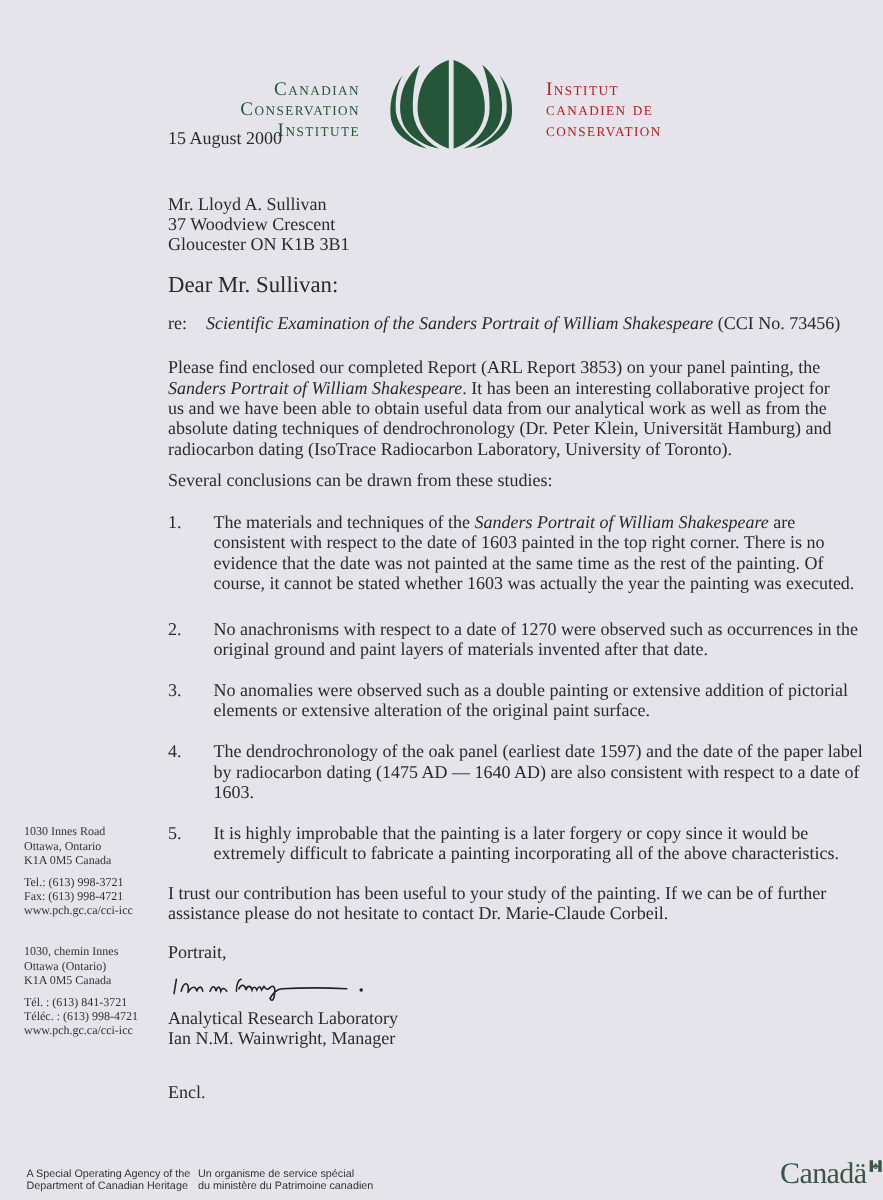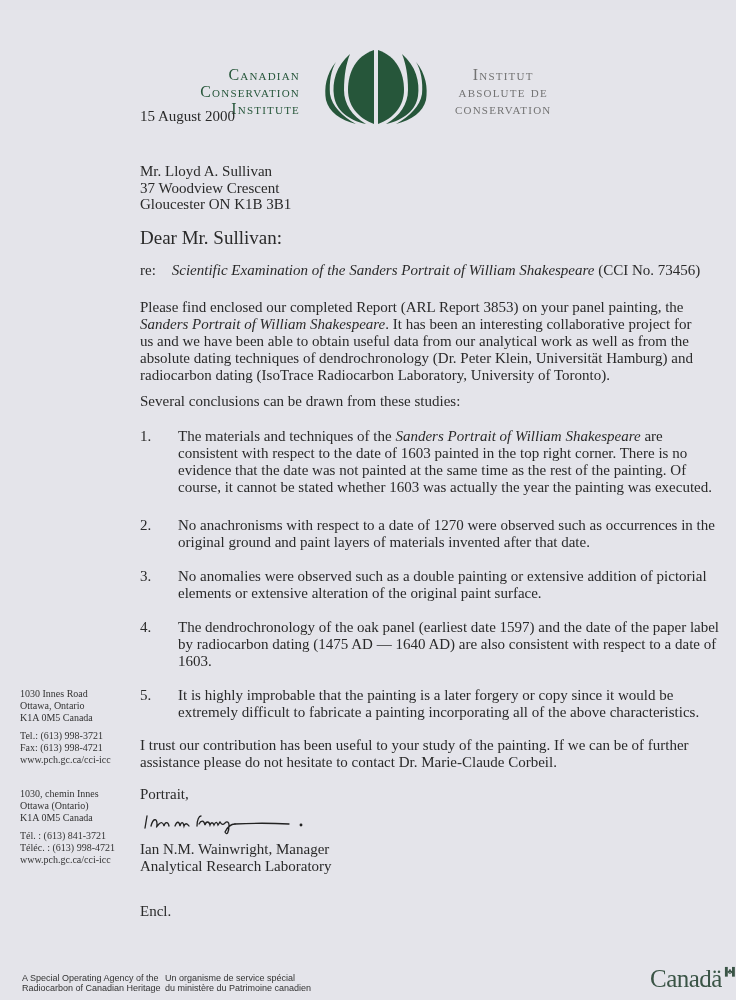--- a/index.html
+++ b/index.html
@@ -7,22 +7,22 @@
       width: 736px; height: 1000px; overflow: hidden;
       background: #e3e3e9;
       font-family: "Liberation Serif", "DejaVu Serif", serif;
       color: #2a2a2a;
       position: relative;
     }
     .page { position: absolute; left: 0; top: 10px; width: 736px; height: 1000px; background: #e4e4ea; }
     .lh-en { position: absolute; left: 160px; top: 56px; width: 140px; text-align: right;
       color: #26563a; font-variant: small-caps; letter-spacing: 1.2px; font-size: 16px; line-height: 17px; }
     .lh-en div:nth-child(3) { margin-right: 0; font-family: Liberation Serif, serif; }
-    .lh-fr { position: absolute; left: 455px; top: 56px; color: #737373; font-variant: small-caps;
-      letter-spacing: 1.2px; font-size: 16px; line-height: 17px; text-align: center; }
+    .lh-fr { position: absolute; left: 455px; top: 56px; color: #b91c1c; font-variant: small-caps;
+      letter-spacing: 1.2px; font-size: 16px; line-height: 17px; }
     .logo { position: absolute; left: 324px; top: 40px; width: 104px; height: 74px; }
     .date { position: absolute; left: 140px; top: 98px; font-size: 15px; }
     .recipient { position: absolute; left: 140px; top: 153px; font-size: 15px; line-height: 16.5px; }
     .salutation { position: absolute; left: 140px; top: 217px; font-size: 19px; }
     .re { position: absolute; left: 140px; top: 252px; font-size: 15px; white-space: nowrap; }
     .re .re-label { display: inline-block; width: 28px; }
     .p1 { position: absolute; left: 140px; top: 289px; width: 560px; font-size: 15px; line-height: 17px; }
     .p2 { position: absolute; left: 140px; top: 383px; font-size: 15px; }
     .list { position: absolute; left: 140px; top: 418px; width: 580px; font-size: 15px; line-height: 17px; }
     .li { position: absolute; left: 0; width: 580px; }
@@ -58,21 +58,21 @@
       <path d="M54 0 C72 6 80 22 80 40 C80 56 70 68 54 74 Z"></path>
       <path d="M26 4 C12 16 8 32 10 46 C12 60 24 70 42 74 C28 66 20 54 20 40 C20 26 22 14 26 4 Z"></path>
       <path d="M78 4 C92 16 96 32 94 46 C92 60 80 70 62 74 C76 66 84 54 84 40 C84 26 82 14 78 4 Z"></path>
       <path d="M12 12 C2 24 0 38 2 50 C5 62 16 70 32 74 C18 66 8 56 6 44 C5 32 7 20 12 12 Z"></path>
       <path d="M92 12 C102 24 104 38 102 50 C99 62 88 70 72 74 C86 66 96 56 98 44 C99 32 97 20 92 12 Z"></path>
     </g>
   </svg>
 
   <div class="lh-fr">
     <div>Institut</div>
-    <div>absolute de</div>
+    <div>canadien de</div>
     <div>conservation</div>
   </div>
 
   <div class="date">15 August 2000</div>
 
   <div class="recipient">
     <div>Mr. Lloyd A. Sullivan</div>
     <div>37 Woodview Crescent</div>
     <div>Gloucester ON  K1B 3B1</div>
   </div>
@@ -122,22 +122,22 @@
       <path d="M4 6 L2 18"></path>
       <path d="M8 16 C10 8 14 8 14 14 C14 18 12 18 16 14 C18 12 20 12 21 16 C22 12 25 11 26 16"></path>
       <path d="M32 16 C34 11 36 11 37 16 C38 12 40 11 41 16 C42 13 44 13 46 16"></path>
       <path d="M54 16 C54 10 56 6 58 6 M56 14 C58 10 61 10 62 15 C63 11 66 11 67 15 C68 12 70 12 71 15 C73 11 74 12 75 15 L77 12 C79 15 80 15 82 13 C84 11 86 12 86 15 C86 22 84 26 82 22 C84 18 88 14 92 14"></path>
       <path d="M92 14 C110 13 128 13 146 14"></path>
       <circle cx="158" cy="15" r="0.8" fill="#222"></circle>
     </g>
   </svg>
 
   <div class="signer">
+    <div>Analytical Research Laboratory</div>
     <div>Ian N.M. Wainwright, Manager</div>
-    <div>Analytical Research Laboratory</div>
   </div>
 
   <div class="encl">Encl.</div>
 
   <div class="side" style="top:678px">
     <div>1030 Innes Road</div>
     <div>Ottawa, Ontario</div>
     <div>K1A 0M5  Canada</div>
     <div class="gap"></div>
     <div>Tel.: (613) 998-3721</div>
@@ -150,21 +150,21 @@
     <div>Ottawa (Ontario)</div>
     <div>K1A 0M5  Canada</div>
     <div class="gap"></div>
     <div>Tél. : (613) 841-3721</div>
     <div>Téléc. : (613) 998-4721</div>
     <div>www.pch.gc.ca/cci-icc</div>
   </div>
 
   <div class="footer" style="left:22px">
     <div>A Special Operating Agency of the</div>
-    <div>Radiocarbon of Canadian Heritage</div>
+    <div>Department of Canadian Heritage</div>
   </div>
   <div class="footer" style="left:165px">
     <div>Un organisme de service spécial</div>
     <div>du ministère du Patrimoine canadien</div>
   </div>
 
   <div class="canada">
     <span>Canadä</span><span class="flag">▐♣▌</span>
   </div>
 

